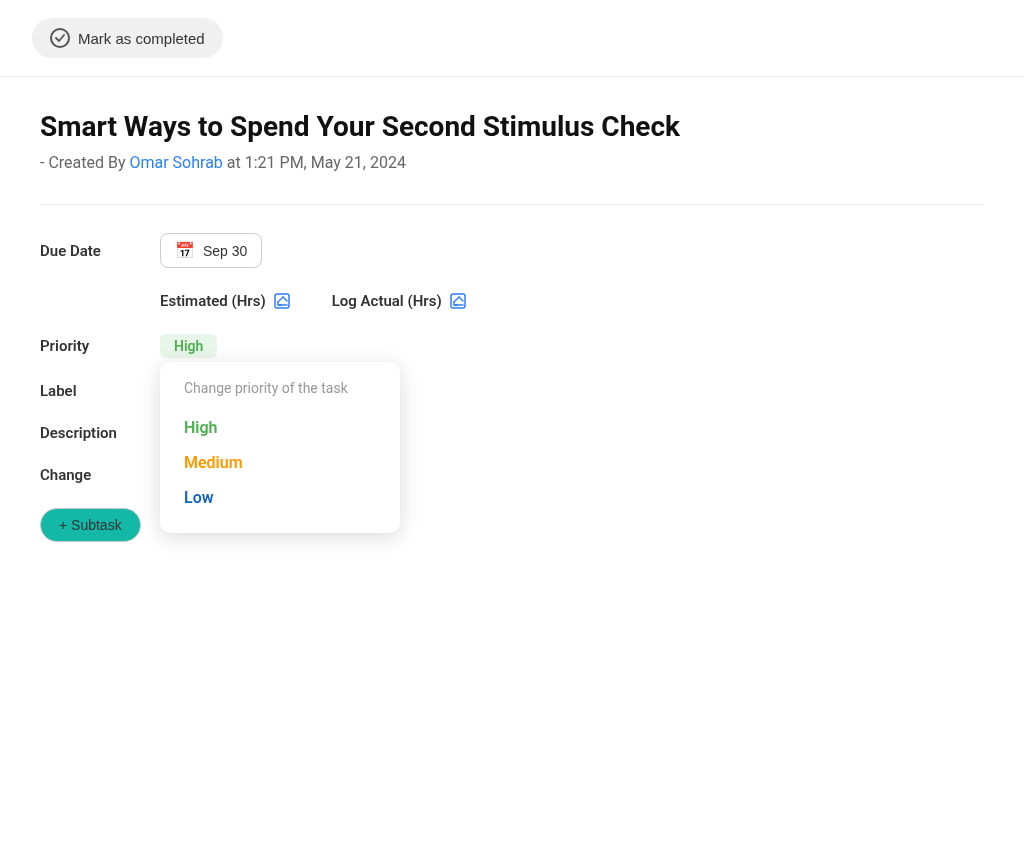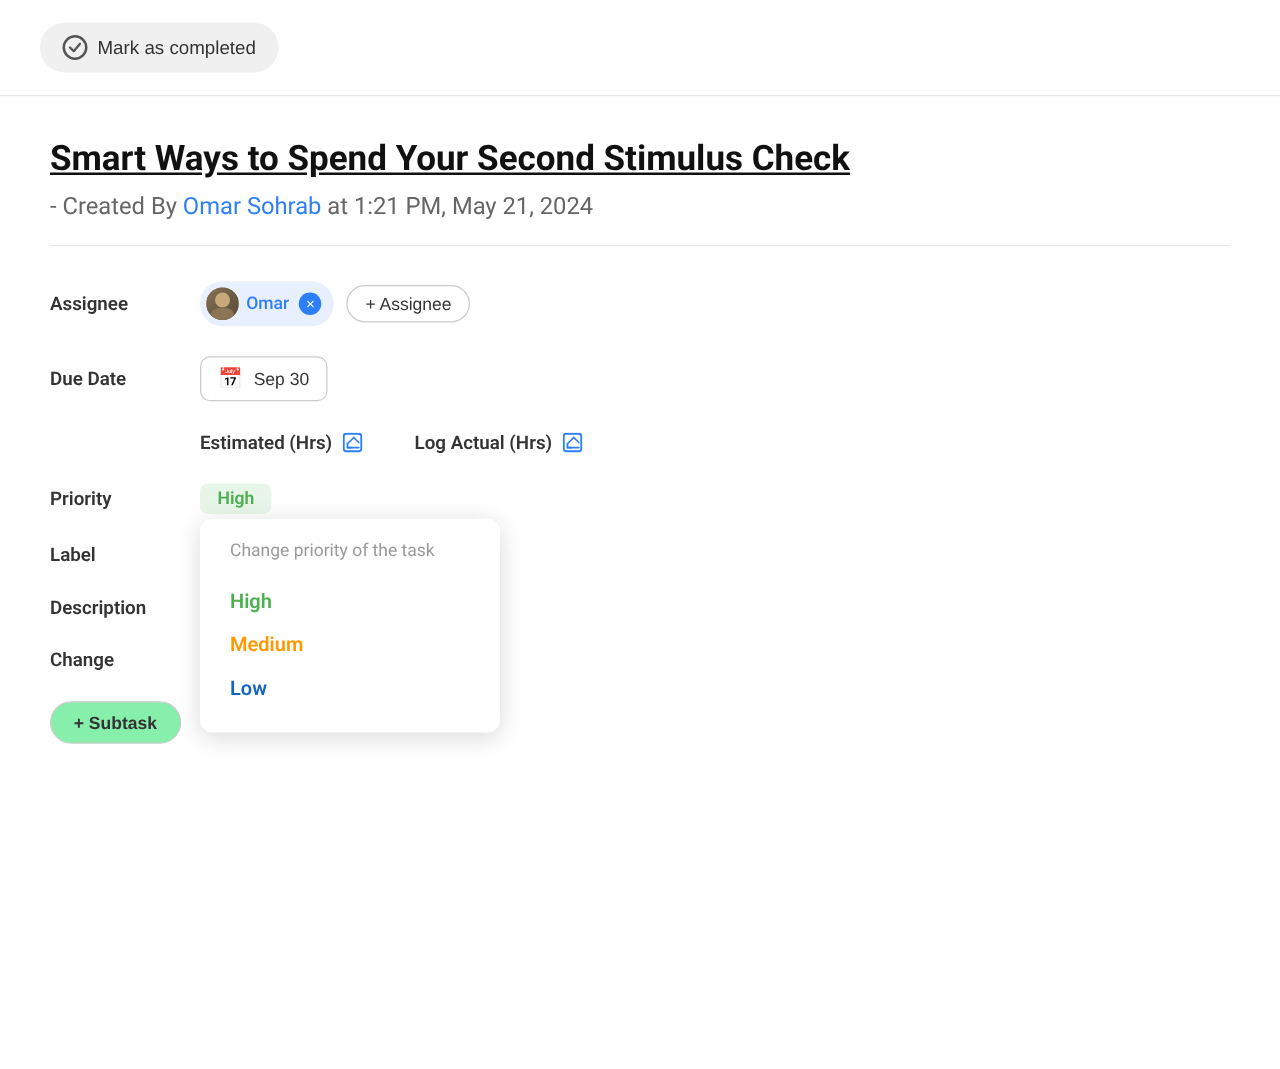--- a/index.html
+++ b/index.html
@@ -56,27 +56,26 @@
     .main-content {
       padding: 32px 40px;
     }
 
     .task-title {
       font-size: 28px;
       font-weight: 700;
       color: #111;
       line-height: 1.3;
       margin-bottom: 8px;
-      text-decoration: underline;
     }
 
     .task-meta {
-      font-size: 19px;
+      font-size: 16px;
       color: #666;
-      margin-bottom: 20px;
+      margin-bottom: 32px;
     }
 
     .task-meta .author-link {
       color: #2d7ff9;
       text-decoration: none;
     }
 
     .divider {
       border: none;
       border-top: 1px solid #e8e8e8;
@@ -279,25 +278,25 @@
       color: #1565c0;
     }
 
     .add-subtask-btn {
       display: flex;
       align-items: center;
       gap: 6px;
       border: 1.5px solid #ccc;
       border-radius: 20px;
       padding: 8px 18px;
-      background: #86efac;
-      font-size: 14px;
-      color: #333;
-      cursor: pointer;
-      font-weight: 700;
+      background: #14b8a6;
+      font-size: 14px;
+      color: #333;
+      cursor: pointer;
+      font-weight: 400;
       margin-top: 8px;
     }
 
     .calendar-icon {
       font-size: 16px;
     }
   </style>
 </head>
 <body>
 
@@ -317,35 +316,20 @@
   <h1 class="task-title">Smart Ways to Spend Your Second Stimulus Check</h1>
 
   <div class="task-meta">
     <span>- Created By</span>
     <a href="#" class="author-link">Omar Sohrab</a>
     <span>at 1:21 PM, May 21, 2024</span>
   </div>
 
   <hr class="divider">
 
-  <div class="field-row">
-    <div class="field-label">Assignee</div>
-    <div class="field-content">
-      <div class="assignee-chip">
-        <div class="assignee-avatar">
-          <div class="assignee-avatar-img"></div>
-        </div>
-        <span>Omar</span>
-        <button class="remove-chip">×</button>
-      </div>
-      <button class="add-assignee-btn">
-        <span>+ Assignee</span>
-      </button>
-    </div>
-  </div>
 
   <div class="field-row">
     <div class="field-label">Due Date</div>
     <div class="field-content">
       <button class="due-date-btn">
         <span class="calendar-icon">📅</span>
         <span>Sep 30</span>
       </button>
     </div>
   </div>

